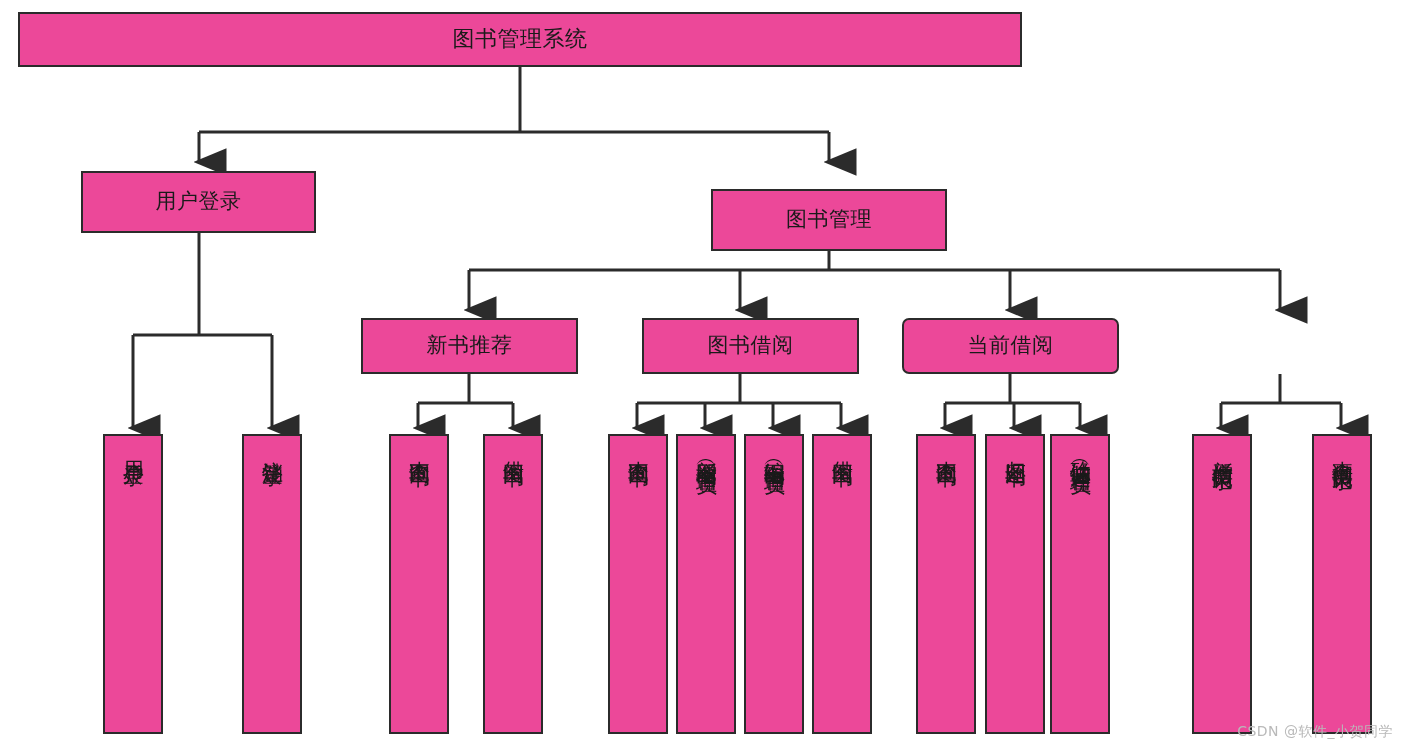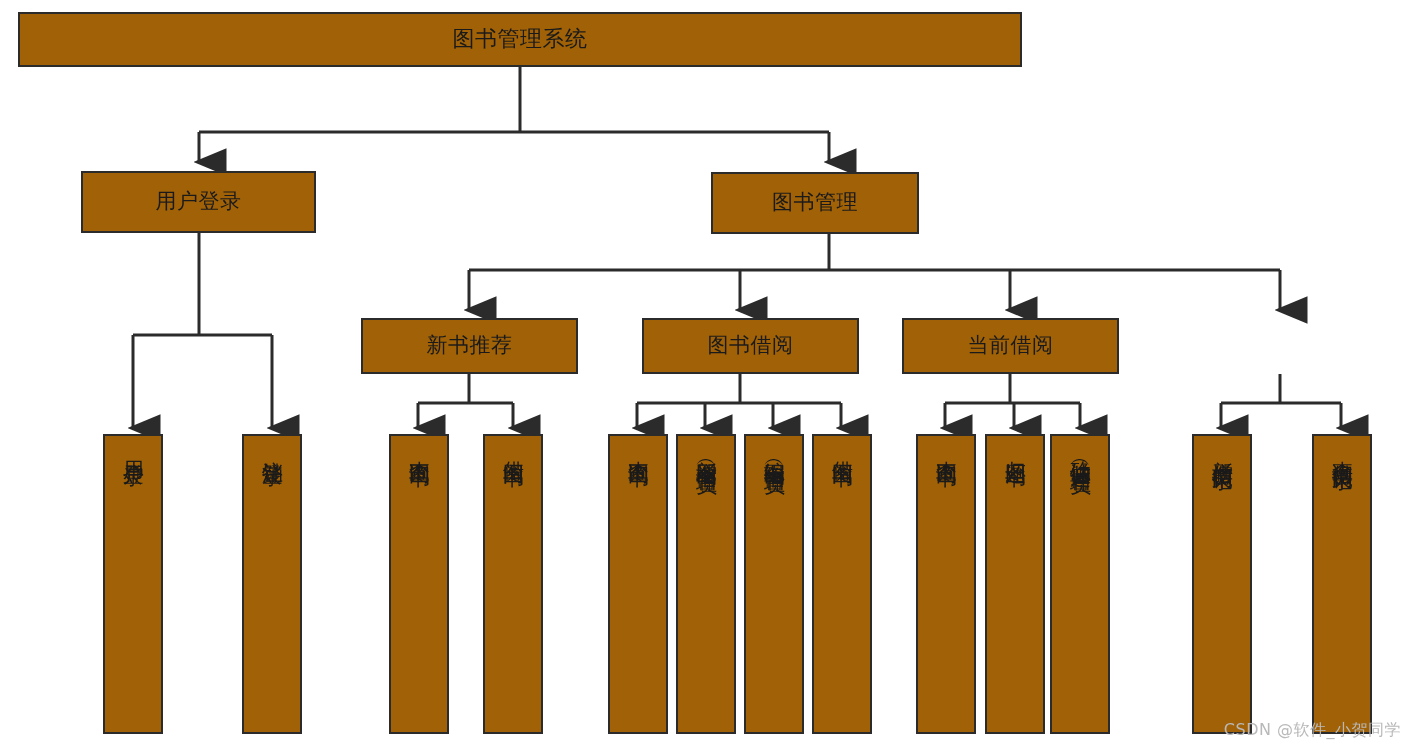--- a/index.html
+++ b/index.html
@@ -20,21 +20,21 @@
   #edges {
     position: absolute;
     left: 0;
     top: 0;
     width: 1405px;
     height: 747px;
   }
   .node {
     position: absolute;
     box-sizing: border-box;
-    background: #a16207;
+    background: #ec4899;
     border: 2.5px solid #2b2b2b;
     display: flex;
     align-items: center;
     justify-content: center;
     color: #1a1a1a;
   }
   .node.horiz .label {
     white-space: nowrap;
     font-size: 21px;
     line-height: 1.1;
@@ -50,23 +50,23 @@
     font-size: 21px;
     line-height: 1.18;
     letter-spacing: 2px;
     white-space: nowrap;
   }
   .node.root .label {
     font-size: 22px;
   }
   .watermark {
     position: absolute;
-    right: 4px;
+    right: 12px;
     bottom: 6px;
-    font-size: 16px;
+    font-size: 14px;
     color: #b9b9b9;
     white-space: nowrap;
     letter-spacing: 0.5px;
   }
 </style>
 </head>
 <body>
 
 <div id="canvas">
 
@@ -120,31 +120,31 @@
     </g>
   </svg>
 
   <div class="node horiz root" style="left:18px; top:12px; width:1004px; height:55px;">
     <span class="label">图书管理系统</span>
   </div>
 
   <div class="node horiz" style="left:81px; top:171px; width:235px; height:62px;">
     <span class="label">用户登录</span>
   </div>
-  <div class="node horiz" style="left:711px; top:172px; width:208px; height:62px;text-align:center;">
+  <div class="node horiz" style="left:711px; top:189px; width:236px; height:62px;text-align:center;">
     <span class="label">图书管理</span>
   </div>
 
   <div class="node horiz" style="left:361px; top:318px; width:217px; height:56px;font-family:Liberation Serif, serif;">
     <span class="label">新书推荐</span>
   </div>
   <div class="node horiz" style="left:632px; top:318px; width:217px; height:56px;margin-left:10px;">
     <span class="label">图书借阅</span>
   </div>
-  <div class="node horiz" style="left:902px; top:318px; width:217px; height:56px;">
+  <div class="node horiz" style="left:902px; top:318px; width:217px; height:56px;border-radius:7px;">
     <span class="label">当前借阅</span>
   </div>
 
   <div class="node vert" style="left:103px; top:434px; width:60px; height:300px;">
     <span class="label">用户登录</span>
   </div>
   <div class="node vert" style="left:242px; top:434px; width:60px; height:300px;">
     <span class="label">注销登录</span>
   </div>
 

